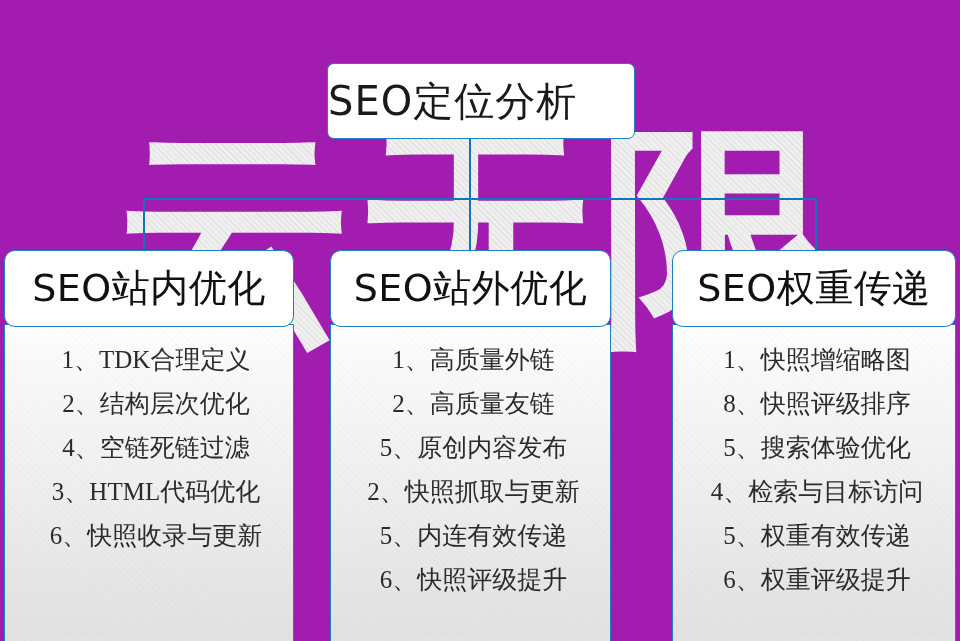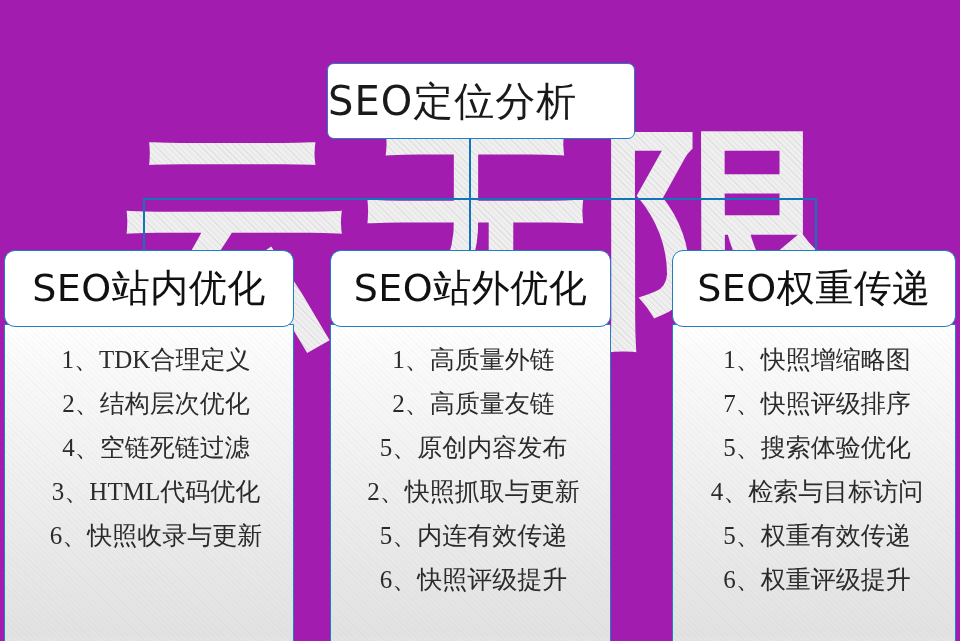--- a/index.html
+++ b/index.html
@@ -158,21 +158,21 @@
       <div class="item">6、快照评级提升</div>
     </div>
   </div>
 
   <div class="col" id="col-2">
     <div class="col-head">
       <div class="col-head-title">SEO权重传递</div>
     </div>
     <div class="col-body">
       <div class="item">1、快照增缩略图</div>
-      <div class="item">7、快照评级排序</div>
+      <div class="item">8、快照评级排序</div>
       <div class="item">5、搜索体验优化</div>
       <div class="item">4、检索与目标访问</div>
       <div class="item">5、权重有效传递</div>
       <div class="item">6、权重评级提升</div>
     </div>
   </div>
 
 </div>
 
 </body></html>

